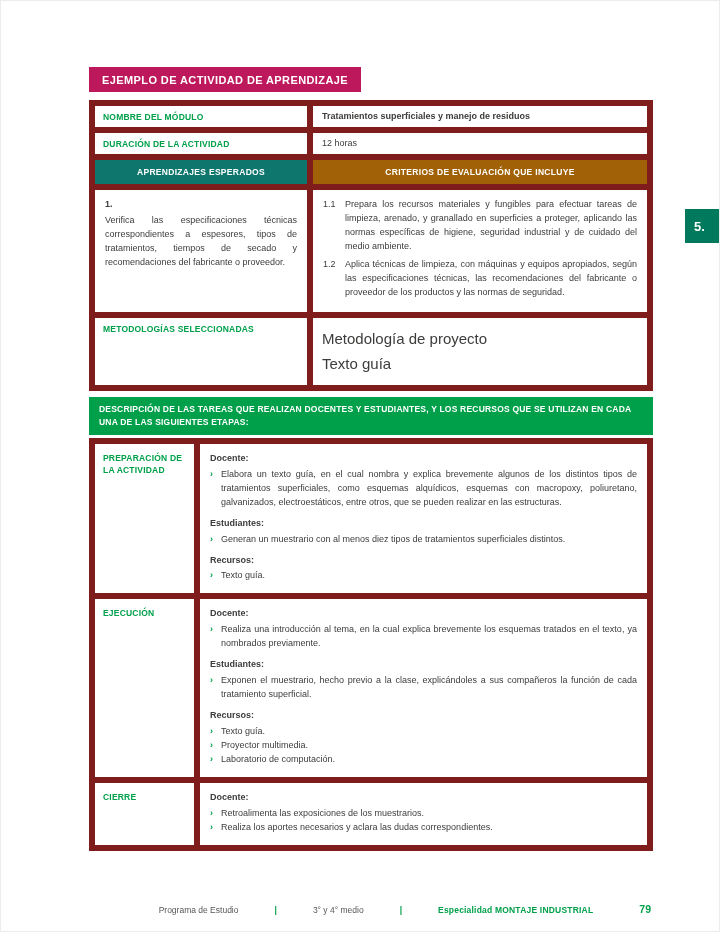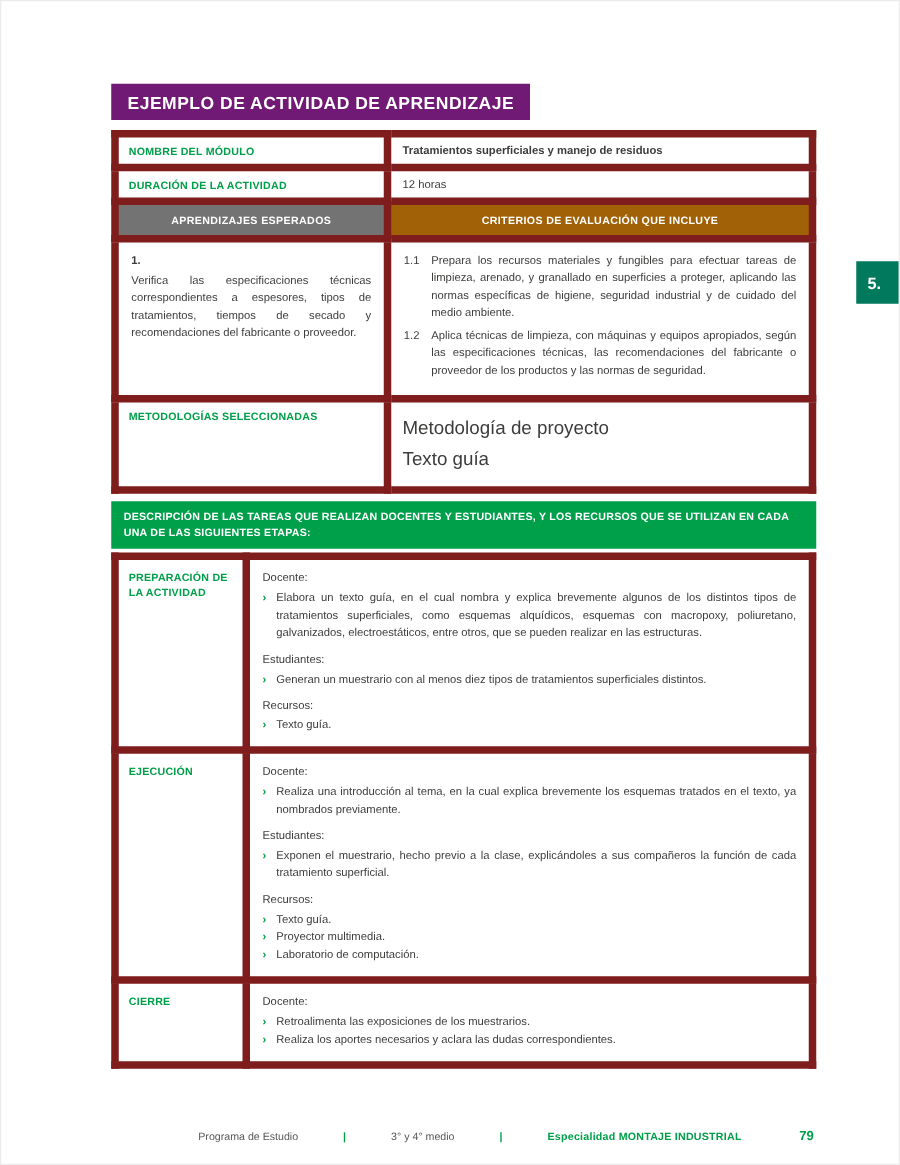--- a/index.html
+++ b/index.html
@@ -9,38 +9,38 @@
     background:#ffffff;
     font-family:"Liberation Sans", sans-serif;
     color:#3c3c3b;
     overflow:hidden;
     box-sizing:border-box;
     border:1px solid #ececec;
   }
   .content{position:absolute;left:88px;top:66px;width:564px;}
   .title-bar{
     display:inline-block;
-    background:#701a75;color:#ffffff;
-    font-weight:bold;font-size:14px;letter-spacing:.4px;
+    background:#be185d;color:#ffffff;
+    font-weight:bold;font-size:11px;letter-spacing:.4px;
     padding:7px 13px 6px 13px;
   }
   table.tbl{width:100%;border-collapse:collapse;}
   .info-table{margin-top:8px;}
   .tbl td{border:6px solid #7f1d1d;vertical-align:top;box-sizing:border-box;}
   .label-cell{
     width:218px;color:#00a04a;font-weight:bold;font-size:8.5px;
     padding:6px 8px 5px 8px;letter-spacing:.2px;
   }
   .value-cell{font-size:9px;padding:5px 9px 4px 9px;color:#3c3c3b;}
   .value-bold{font-weight:bold;}
   .hdr-green,.hdr-gray{
     color:#ffffff;font-weight:bold;font-size:8.5px;text-align:center;
     padding:7px 6px;letter-spacing:.3px;
   }
-  .hdr-green{background:#737373;}
+  .hdr-green{background:#0f766e;}
   .hdr-gray{background:#a16207;}
   .obj-cell{padding:8px 10px;font-size:9px;line-height:1.55;}
   .obj-num{font-weight:bold;margin-bottom:2px;}
   .obj-text{text-align:justify;}
   .crit-cell{padding:8px 10px;font-size:9px;line-height:1.55;}
   .crit-row{display:flex;margin-bottom:4px;}
   .crit-num{width:22px;flex:0 0 22px;}
   .crit-text{flex:1;text-align:justify;}
   .meth-cell{font-size:15px;padding:8px 9px;line-height:1.7;}
   .desc-banner{
@@ -48,21 +48,21 @@
     line-height:1.55;padding:6px 10px;margin-top:6px;letter-spacing:.2px;
   }
   .stage-table{margin-top:3px;}
   .stage-label{
     width:105px;color:#00a04a;font-weight:bold;font-size:8.5px;
     padding:9px 8px;line-height:1.4;letter-spacing:.2px;
   }
   .stage-cell{padding:8px 10px 10px 10px;font-size:9px;line-height:1.55;}
   .group{margin-bottom:7px;}
   .group:last-child{margin-bottom:0;}
-  .group-heading{font-weight:normal;margin-bottom:2px;}
+  .group-heading{font-weight:bold;margin-bottom:2px;}
   .bullet-row{display:flex;}
   .bullet{color:#00a04a;width:11px;flex:0 0 11px;font-weight:bold;}
   .bullet-text{flex:1;text-align:justify;}
   .section-tab{
     position:absolute;right:0;top:208px;width:34px;height:34px;
     background:#00795c;color:#ffffff;font-weight:bold;font-size:13px;
     display:flex;align-items:center;padding-left:9px;box-sizing:border-box;
   }
   .footer{
     position:absolute;right:68px;top:902px;

